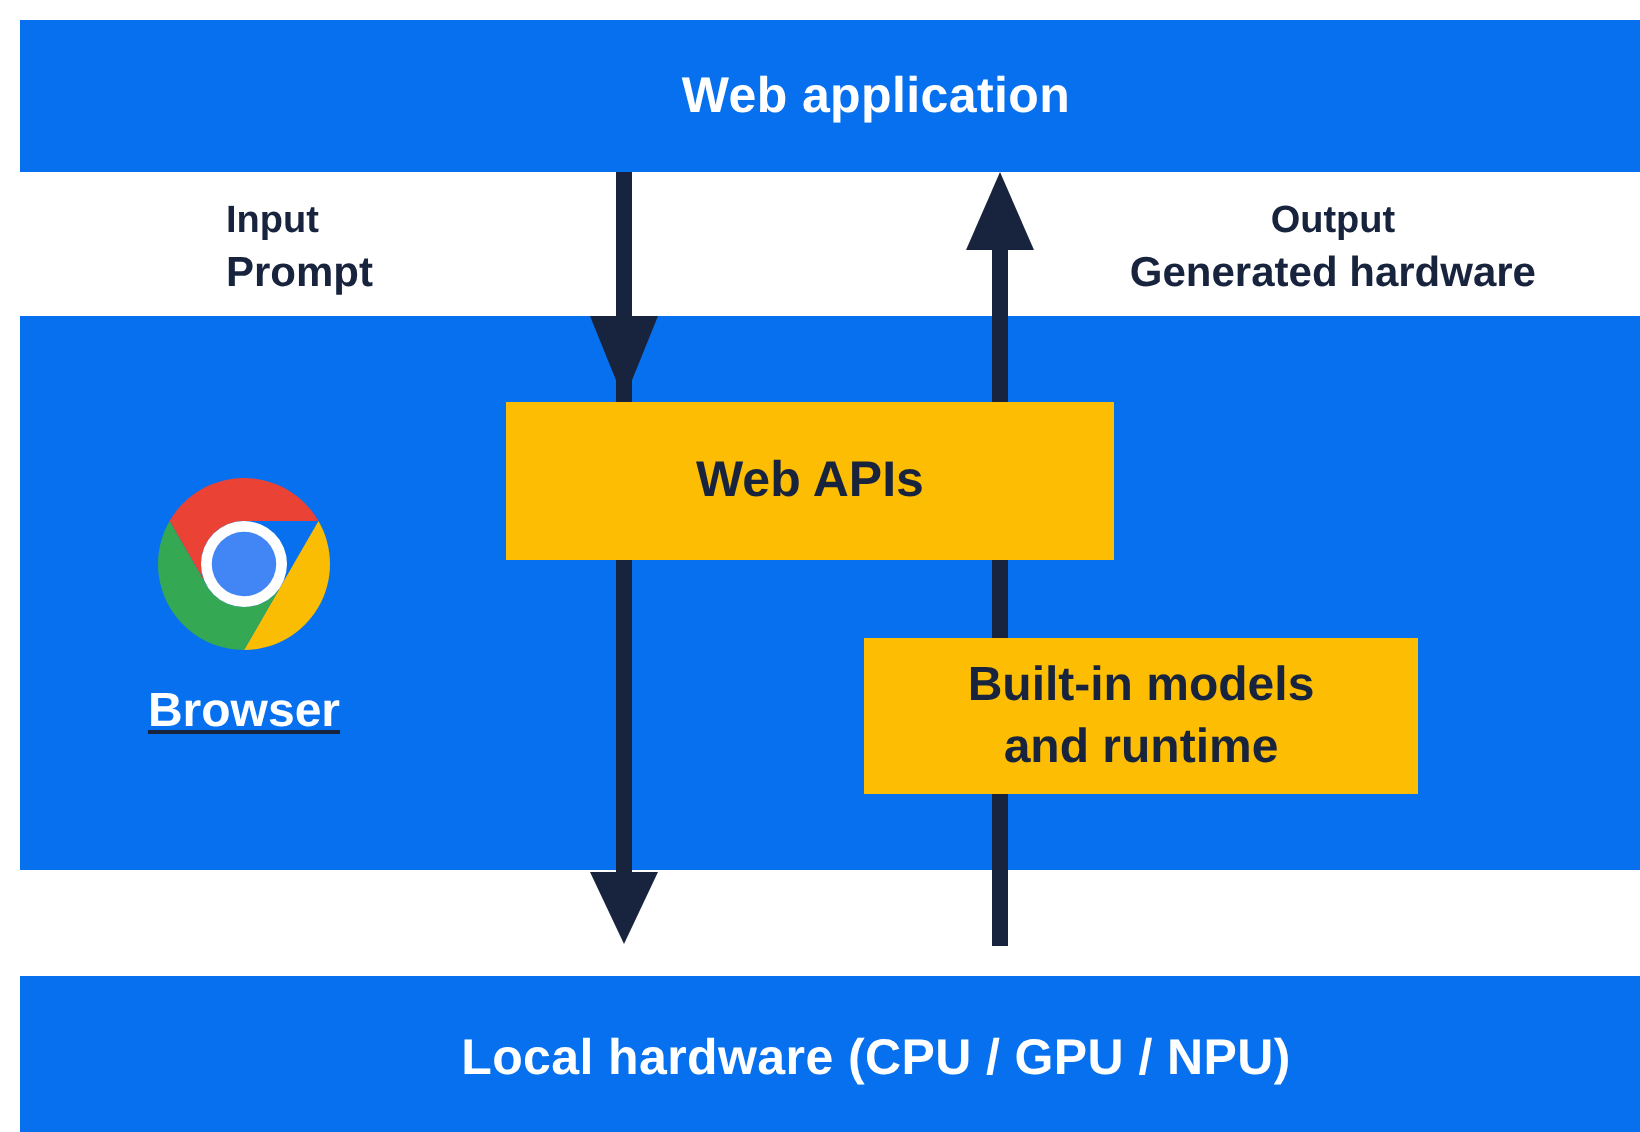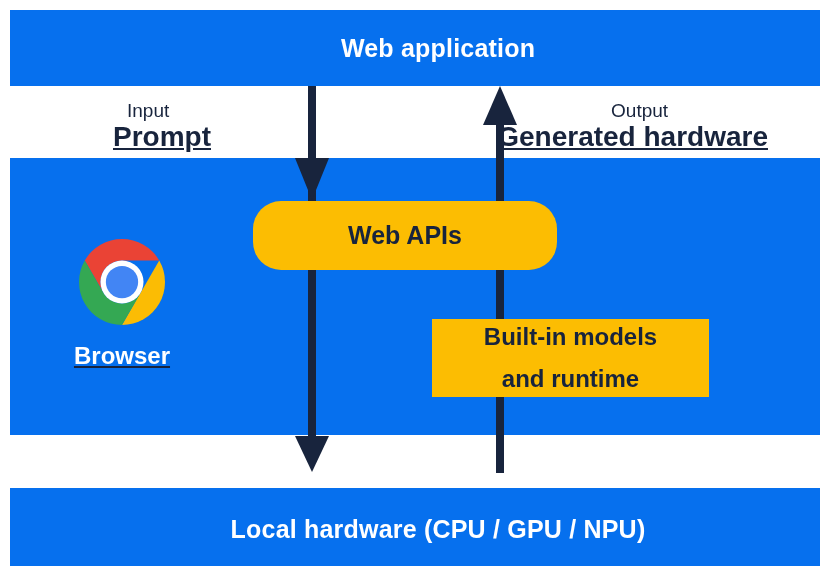--- a/index.html
+++ b/index.html
@@ -19,33 +19,33 @@
   }
   .layer{
     position:absolute;left:10px;width:800px;background:var(--layer-blue);
     display:flex;align-items:center;justify-content:center;
     color:var(--text-white);font-weight:bold;font-size:25px;letter-spacing:0.2px;padding-left:28px;
   }
   .layer-top{top:10px;height:76px;z-index:1;}
   .layer-panel{top:158px;height:277px;z-index:0;}
   .layer-bottom{top:473px;height:82px;z-index:1;margin-top:15px;}
   .flow-note{position:absolute;top:98px;z-index:1;font-size:19px;line-height:26px;color:var(--ink-navy);}
-  .flow-note .note-title{font-weight:normal;margin-left:14px;}
-  .flow-note .note-value{font-weight:bold;font-size:28px;text-decoration:underline;}
+  .flow-note .note-title{font-weight:bold;}
+  .flow-note .note-value{font-weight:bold;font-size:21px;}
   .note-input{left:113px;text-align:left;}
   .note-output{right:52px;text-align:center;}
   .arrows{position:absolute;left:0;top:0;width:820px;height:566px;z-index:2;pointer-events:none;}
   .arrows .ink{fill:var(--ink-navy);}
   .ybox{
     position:absolute;background:var(--box-yellow);z-index:3;
     display:flex;align-items:center;justify-content:center;text-align:center;
     color:var(--ink-navy);font-weight:bold;
   }
-  .box-webapis{left:253px;top:201px;width:304px;height:69px;font-size:25px;border-radius:28px;}
-  .box-builtin{left:432px;top:319px;width:277px;height:78px;font-size:24px;line-height:42px;white-space:pre-line;}
+  .box-webapis{left:253px;top:201px;width:304px;height:79px;font-size:25px;}
+  .box-builtin{left:432px;top:319px;width:277px;height:78px;font-size:24px;line-height:31px;white-space:pre-line;}
   .browser-identity{position:absolute;left:42px;top:239px;width:160px;z-index:1;text-align:center;text-decoration:underline;}
   .browser-identity svg{display:block;margin:0 auto;}
   .browser-label{margin-top:17px;color:var(--text-white);font-weight:bold;font-size:24px;}
 </style>
 </head>
 <body>
 
 <div class="canvas">
 
   <div class="layer layer-top">

